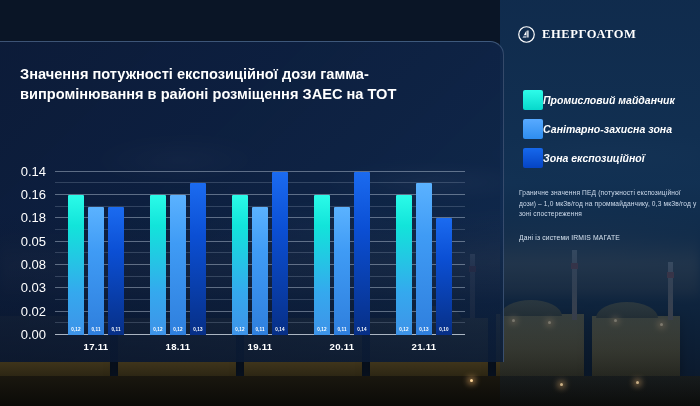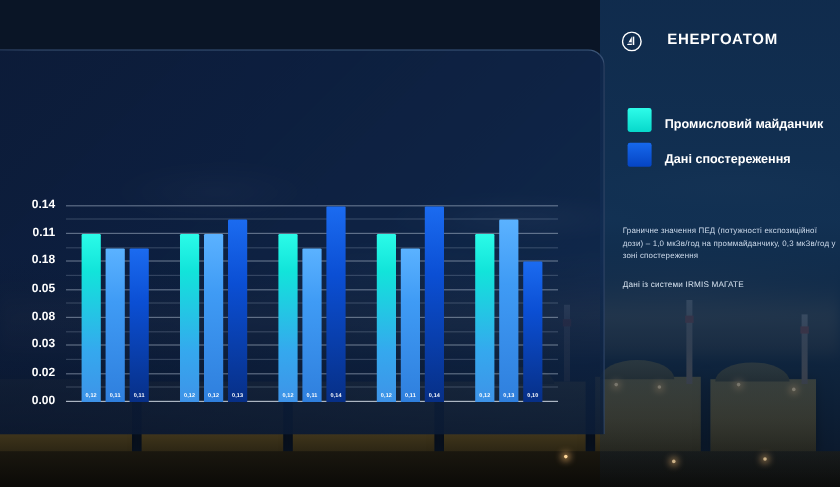--- a/index.html
+++ b/index.html
@@ -104,42 +104,43 @@
     left: 500px; top: 0;
     width: 200px; height: 406px;
     background:
       linear-gradient(180deg, rgba(16,44,78,.97) 0%, rgba(18,50,85,.95) 45%, rgba(17,44,74,.72) 72%, rgba(14,30,48,.10) 100%);
   }
 
   .logo-row {
     position: absolute;
     left: 18px; top: 26px;
     display: flex;
-    align-items: flex-start;
-    gap: 21px;
+    align-items: center;
+    gap: 7px;
+    font-family: Liberation Serif, serif;
   }
   .logo-mark { display:block; }
   .logo-text {
     color: #ffffff;
     font-size: 12.5px;
     font-weight: bold;
     letter-spacing: .6px;
   }
 
   .legend {
     position: absolute;
     left: 23px; top: 90px;
     display: flex;
     flex-direction: column;
     gap: 9px;
   }
   .legend-item {
     display: flex;
-    align-items: flex-end;
-    gap: 11px;
+    align-items: center;
+    font-style: italic;
   }
   .legend-swatch {
     width: 20px; height: 20px;
     border-radius: 2px;
     flex: 0 0 auto;
   }
   .legend-label {
     color: #ffffff;
     font-size: 10.5px;
     font-weight: bold;
@@ -209,22 +210,22 @@
   }
   .gridline.minor { background: rgba(200,216,234,.20); }
   .gridline.axis  { background: rgba(232,240,250,.72); }
 
   .ytick {
     position: absolute;
     right: 100%;
     margin-right: 9px;
     transform: translateY(-50%);
     color: #ffffff;
-    font-size: 10px;
-    font-weight: bold;
+    font-size: 13px;
+    font-weight: normal;
     white-space: nowrap;
   }
 
   .groups {
     position: absolute;
     left: 0; top: 0;
     width: 410px; height: 175px;
     display: flex;
   }
   .group {
@@ -320,32 +321,37 @@
       </span>
       <span class="logo-text">ЕНЕРГОАТОМ</span>
     </div>
 
     <div class="legend">
       <div class="legend-item">
         <span class="legend-swatch" style="background:linear-gradient(180deg,#2efce9,#07d8cb);"></span>
         <span class="legend-label">Промисловий майданчик</span>
       </div>
       <div class="legend-item">
+        <span class="legend-swatch" style="background:linear-gradient(180deg,#58aaff,#2e8def);"></span>
+        <span class="legend-label">Санітарно-захисна зона</span>
+      </div>
+      <div class="legend-item">
         <span class="legend-swatch" style="background:linear-gradient(180deg,#1668ec,#0544c4);"></span>
-        <span class="legend-label">Дані спостереження</span>
+        <span class="legend-label">Зона експозиційної</span>
       </div>
     </div>
 
     <div class="note-block">
       <div class="note-limit">Граничне значення ПЕД (потужності експозиційної дози) – 1,0 мкЗв/год на проммайданчику, 0,3 мкЗв/год у зоні спостереження</div>
       <div class="note-source">Дані із системи IRMIS МАГАТЕ</div>
     </div>
   </div>
 
   <div class="panel">
+    <div class="chart-title">Значення потужності експозиційної дози гамма-випромінювання в районі розміщення ЗАЕС на ТОТ</div>
     <div class="panel-fade"></div>
   </div>
 
   <div class="plot">
     <div id="grid-layer">
         <div class="gridline minor" style="bottom: 11.6667px;"></div>
         <div class="gridline minor" style="bottom: 35px;"></div>
         <div class="gridline minor" style="bottom: 58.3333px;"></div>
         <div class="gridline minor" style="bottom: 81.6667px;"></div>
         <div class="gridline minor" style="bottom: 105px;"></div>
@@ -363,21 +369,21 @@
         <div class="gridline" style="bottom: 70px;">
           <span class="ytick">0.08</span>
         </div>
         <div class="gridline" style="bottom: 93.3333px;">
           <span class="ytick">0.05</span>
         </div>
         <div class="gridline" style="bottom: 116.667px;">
           <span class="ytick">0.18</span>
         </div>
         <div class="gridline" style="bottom: 140px;">
-          <span class="ytick">0.11</span>
+          <span class="ytick">0.16</span>
         </div>
         <div class="gridline" style="bottom: 163.333px;">
           <span class="ytick">0.14</span>
         </div>
       </div>
     <div class="groups" id="groups">
         <div class="group">
           <div class="bars">
             <div class="bar" title="Промисловий майданчик 17.11: 0,12" style="height: 140px; background: linear-gradient(rgb(43, 251, 232) 0%, rgb(18, 228, 218) 22%, rgb(53, 168, 238) 70%, rgb(62, 147, 232) 100%);">
               <span class="bar-value">0,12</span>
@@ -437,14 +443,21 @@
             <div class="bar" title="Санітарно-захисна зона 21.11: 0,13" style="height: 151.667px; background: linear-gradient(rgb(91, 178, 255) 0%, rgb(63, 155, 245) 35%, rgb(47, 127, 221) 100%);">
               <span class="bar-value">0,13</span>
             </div>
             <div class="bar" title="Зона спостереження 21.11: 0,10" style="height: 116.667px; background: linear-gradient(rgb(27, 107, 240) 0%, rgb(11, 79, 212) 35%, rgb(7, 47, 134) 100%);">
               <span class="bar-value">0,10</span>
             </div>
           </div>
         </div>
       </div>
   </div>
+  <div class="xlabels" id="xlabels">
+      <div class="xlabel">17.11</div>
+      <div class="xlabel">18.11</div>
+      <div class="xlabel">19.11</div>
+      <div class="xlabel">20.11</div>
+      <div class="xlabel">21.11</div>
+    </div>
 
 </div>
 
 </body></html>

